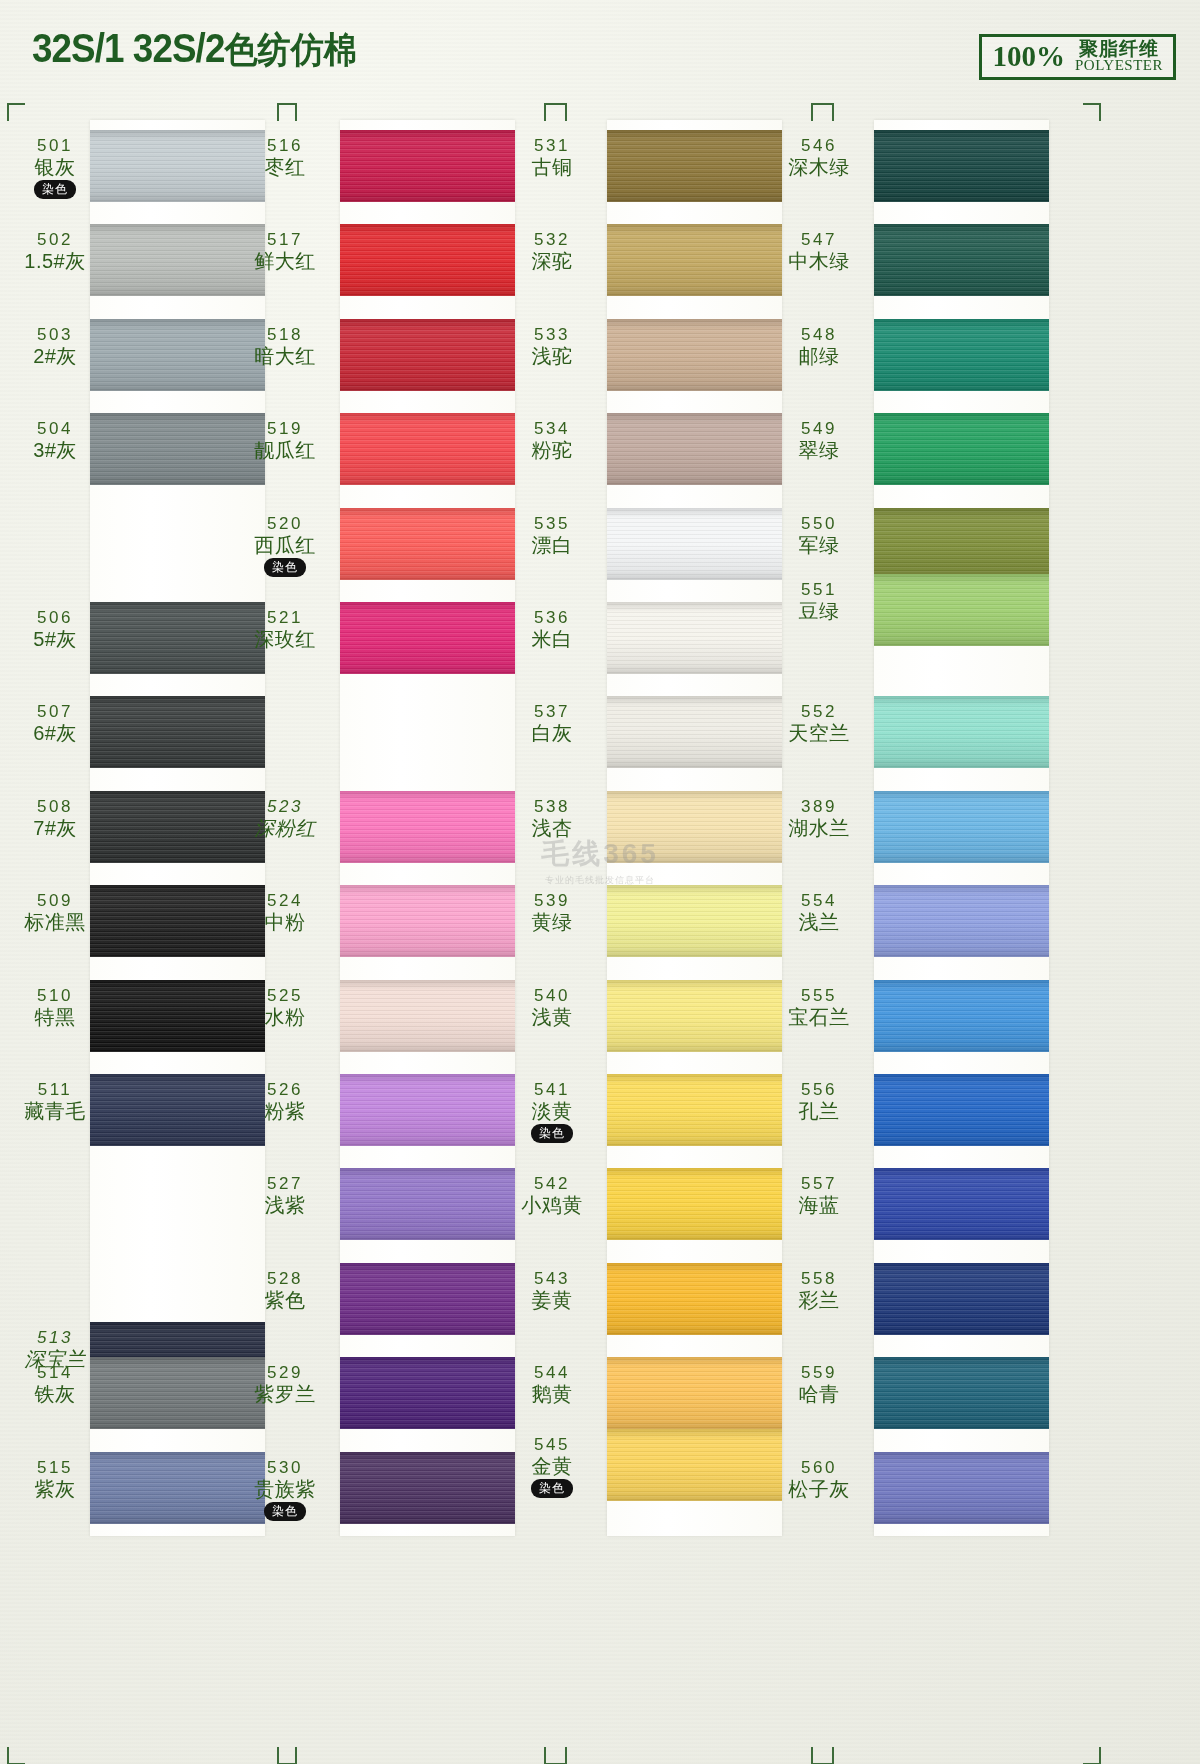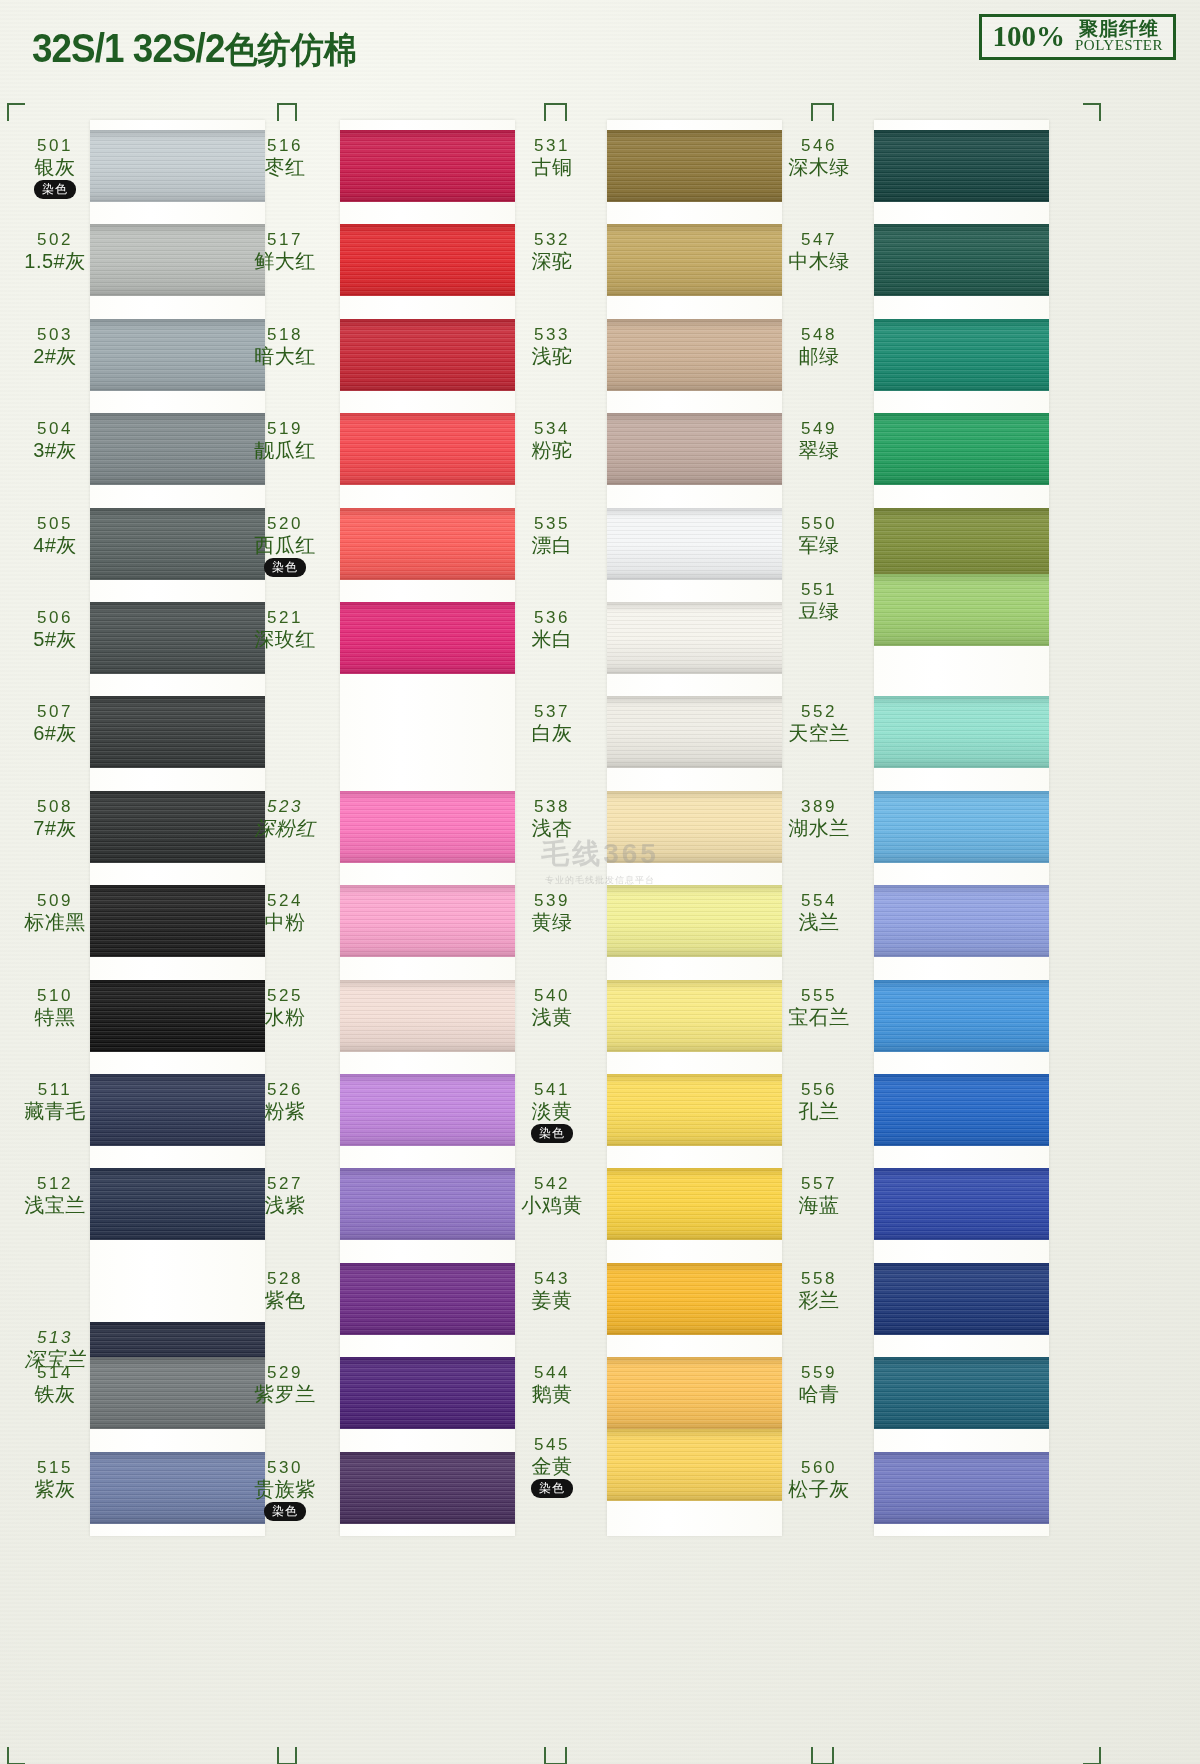--- a/index.html
+++ b/index.html
@@ -30,21 +30,21 @@
     font-size:40px;font-weight:bold;
     color:#1f5c22;
     letter-spacing:-1px;
     font-family:"Liberation Sans","DejaVu Sans",sans-serif;
     white-space:nowrap;
     transform:scaleX(.92);
     transform-origin:left center;
   }
   .title .cn{font-size:36px;letter-spacing:0;}
   .badge{
-    position:absolute;right:24px;top:14px;
+    position:absolute;right:24px;top:34px;
     border:3px solid #1f5c22;
     padding:2px 10px 3px 10px;
     display:flex;align-items:center;gap:10px;
     background:rgba(255,255,255,.25);
   }
   .badge .pct{
     font-size:29px;font-weight:bold;color:#1f5c22;
     font-family:"Liberation Serif","DejaVu Serif",serif;
     line-height:1;
   }
@@ -192,27 +192,20 @@
           <div class="name">2#灰</div>
         </div>
       </div>
       <div class="row" style="top: 299.2px;">
         <div class="swatch" style="background: rgb(125, 135, 138);"></div>
         <div class="label">
           <div class="code">504</div>
           <div class="name">3#灰</div>
         </div>
       </div>
-      <div class="row" style="top: 393.6px;">
-        <div class="swatch" style="background: rgb(86, 96, 95);"></div>
-        <div class="label">
-          <div class="code">505</div>
-          <div class="name">4#灰</div>
-        </div>
-      </div>
       <div class="row" style="top: 488px;">
         <div class="swatch" style="background: rgb(69, 76, 76);"></div>
         <div class="label">
           <div class="code">506</div>
           <div class="name">5#灰</div>
         </div>
       </div>
       <div class="row" style="top: 582.4px;">
         <div class="swatch" style="background: rgb(52, 56, 56);"></div>
         <div class="label">
@@ -239,27 +232,20 @@
         <div class="label">
           <div class="code">510</div>
           <div class="name">特黑</div>
         </div>
       </div>
       <div class="row" style="top: 960px;">
         <div class="swatch" style="background: rgb(43, 52, 80);"></div>
         <div class="label">
           <div class="code">511</div>
           <div class="name">藏青毛</div>
-        </div>
-      </div>
-      <div class="row" style="top: 1054.4px;">
-        <div class="swatch" style="background: rgb(37, 48, 74);"></div>
-        <div class="label">
-          <div class="code">512</div>
-          <div class="name">浅宝兰</div>
         </div>
       </div>
       <div class="row" style="top: 1208px; font-style: italic;">
         <div class="swatch" style="background: rgb(32, 38, 58);"></div>
         <div class="label">
           <div class="code">513</div>
           <div class="name">深宝兰</div>
         </div>
       </div>
       <div class="row" style="top: 1243.2px;">

